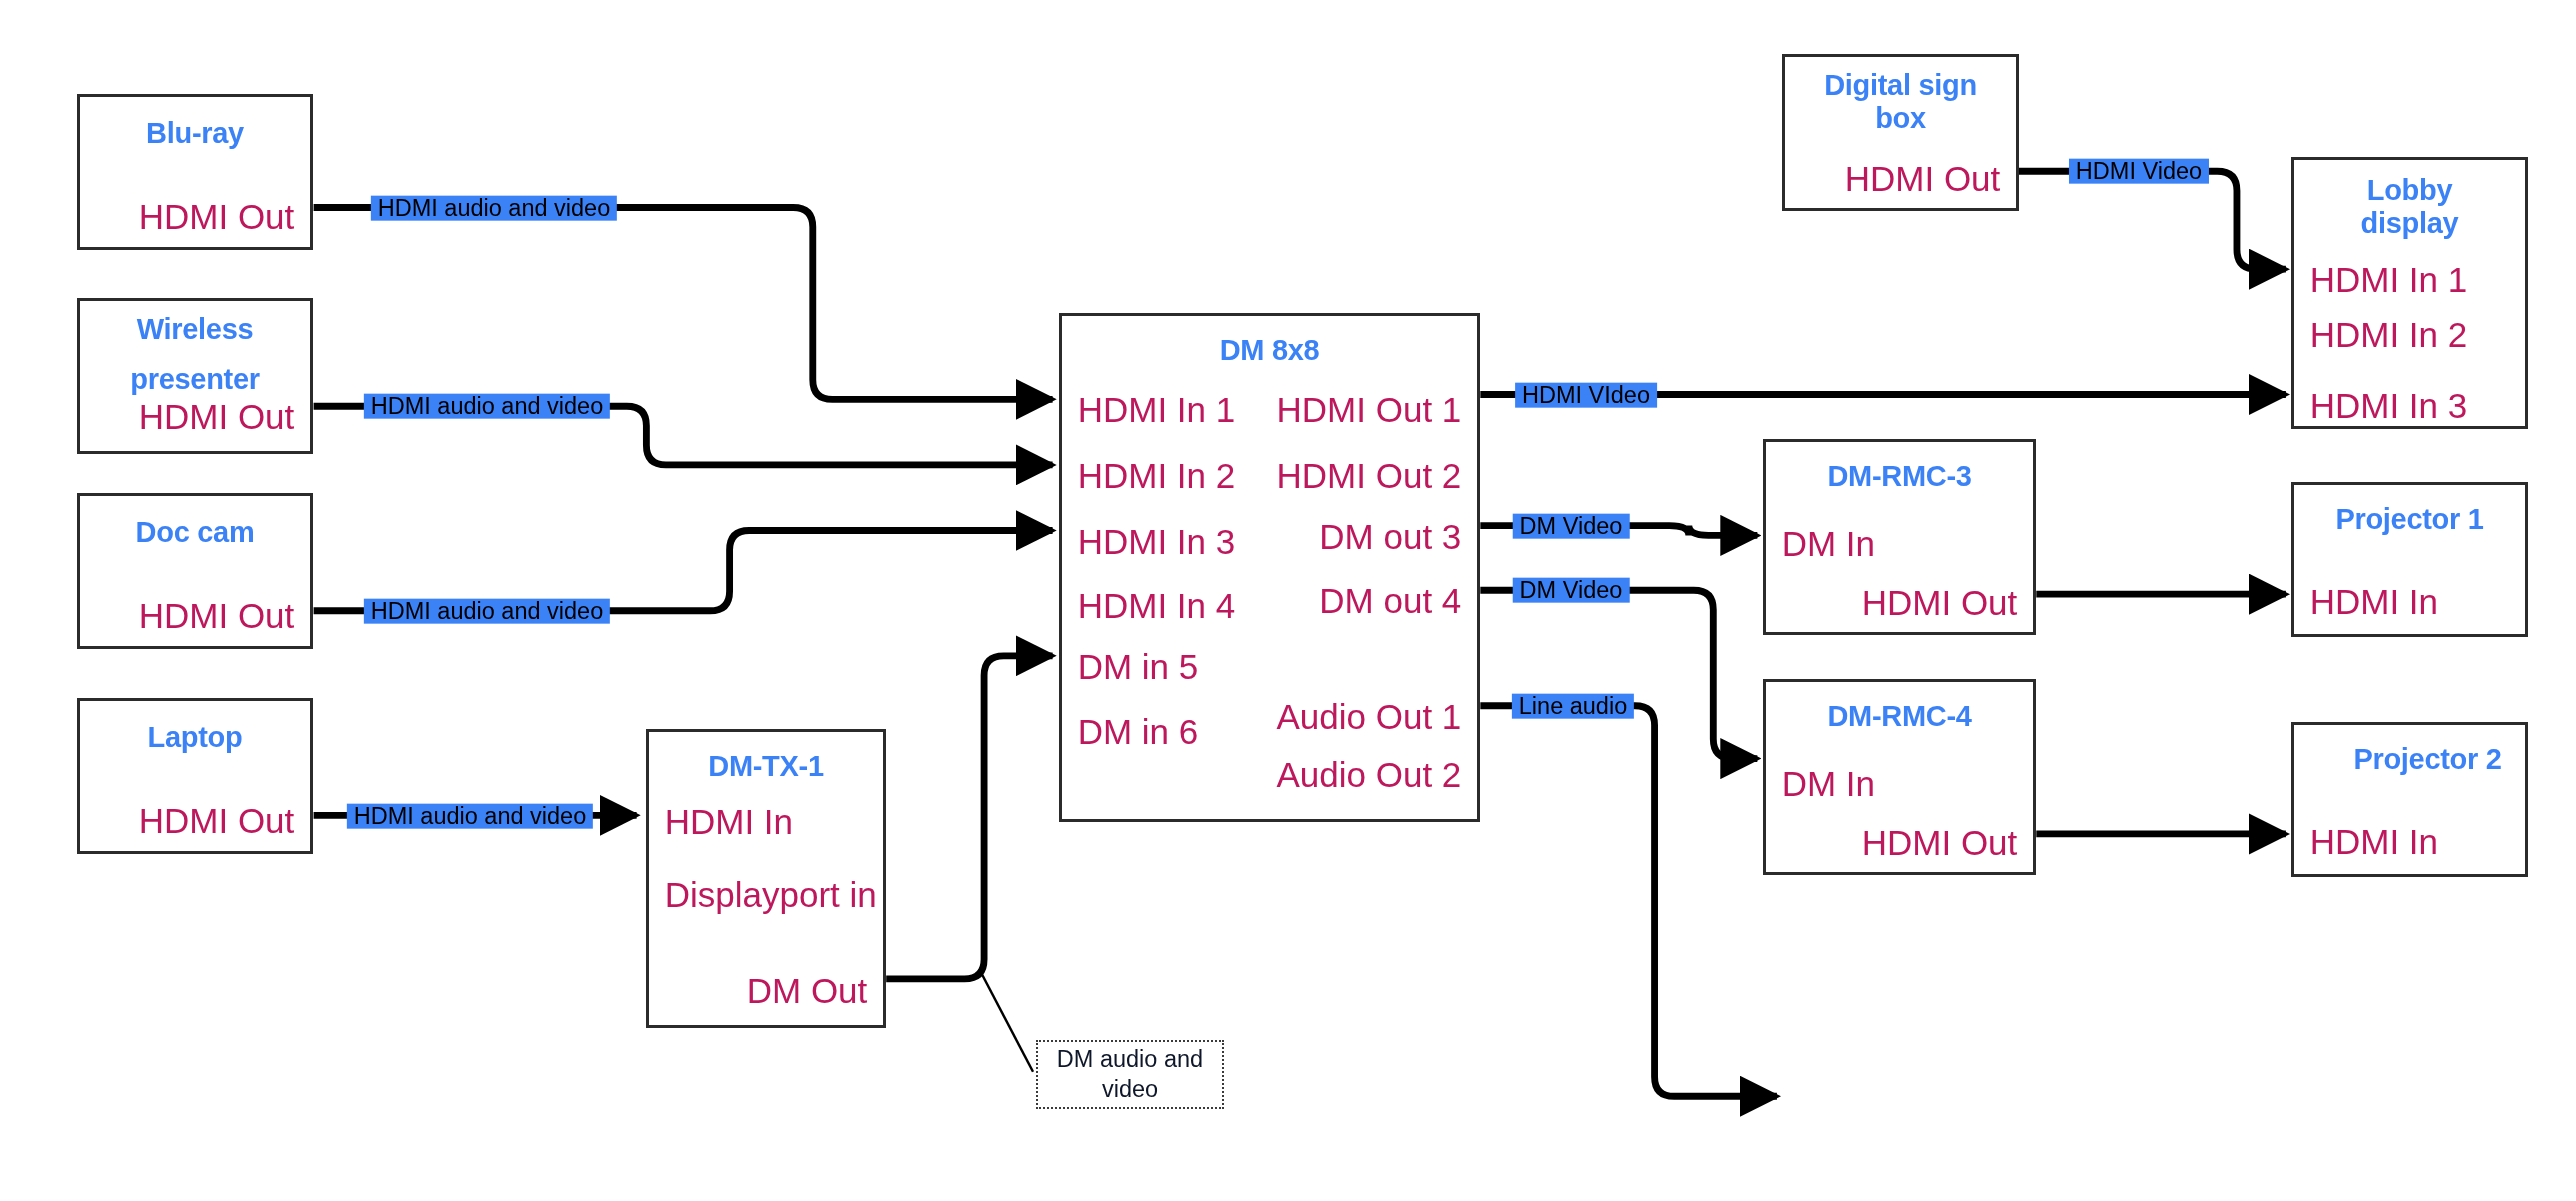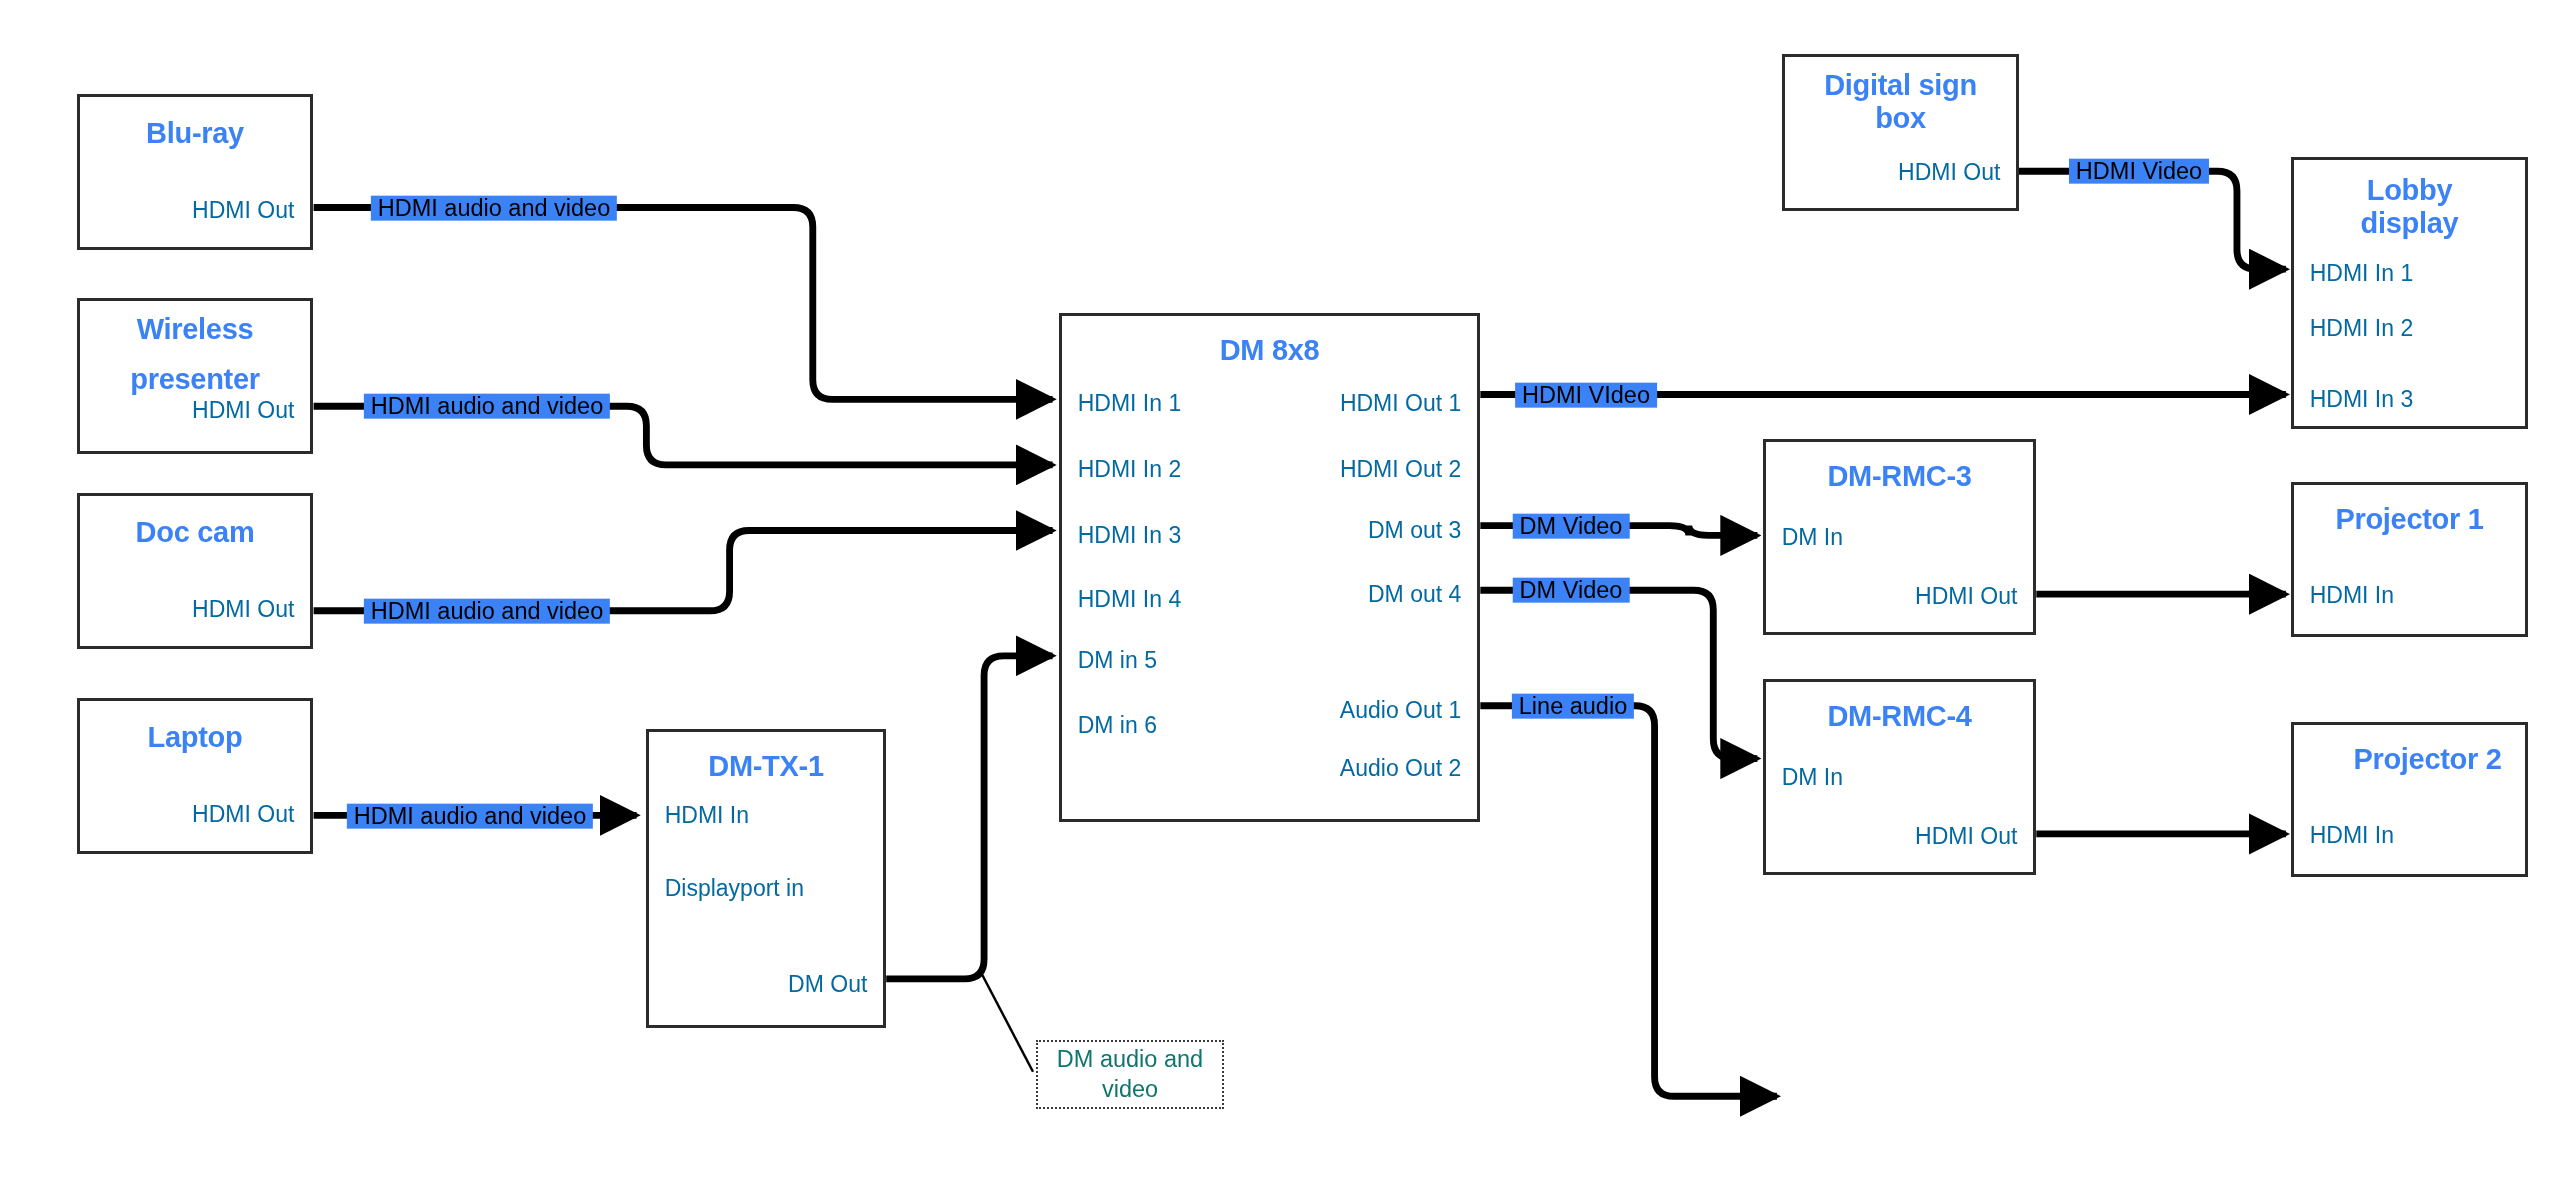--- a/index.html
+++ b/index.html
@@ -37,22 +37,22 @@
     right: 0;
     text-align: center;
     font-weight: bold;
     font-size: 29px;
     color: #3b82f6;
     line-height: 1.12;
     letter-spacing: -0.3px;
   }
   .port {
     position: absolute;
-    font-size: 23px;
-    color: #0369a1;
+    font-size: 35px;
+    color: #be185d;
     white-space: nowrap;
     line-height: 1;
   }
   .port.left  { left: 15.7px;  text-align: left; }
   .port.right { right: 15.7px; text-align: right; }
 
   .edge-label {
     position: absolute;
     font-size: 23.5px;
     color: #000000;
@@ -62,21 +62,21 @@
     line-height: 1.05;
     z-index: 7;
     transform: translate(-50%, -50%);
   }
   .callout {
     position: absolute;
     box-sizing: border-box;
     background: #ffffff;
     border: 2px dotted #3a3a3a;
     font-size: 23.5px;
-    color: #0f766e;
+    color: #0f172a;
     text-align: center;
     line-height: 1.25;
     display: flex;
     align-items: center;
     justify-content: center;
     padding: 3.9px 7.8px;
     z-index: 6;
   }
 </style>
 </head>

